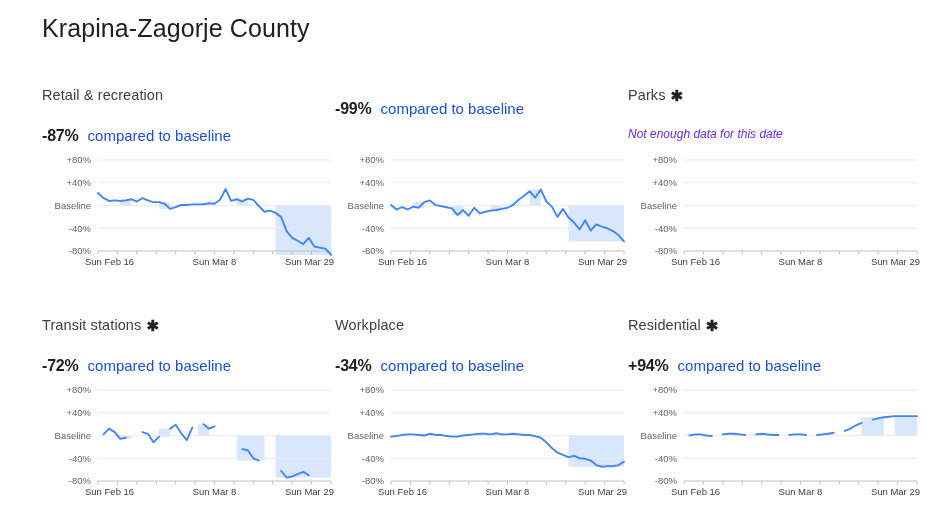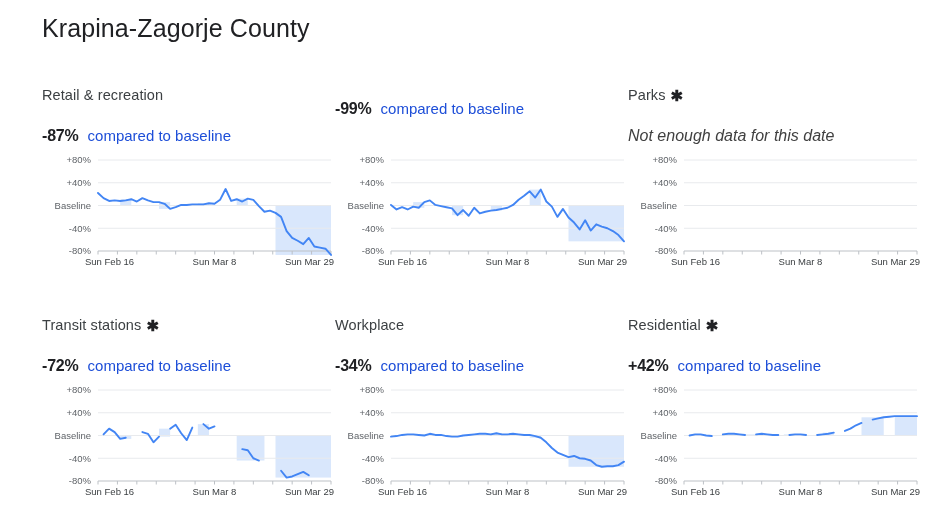--- a/index.html
+++ b/index.html
@@ -63,24 +63,24 @@
     white-space: nowrap;
     display: flex;
     align-items: baseline;
     gap: 9px;
   }
   .pct { font-weight: 700; font-size: 16px; letter-spacing: -0.2px; }
   .cmp { font-weight: 400; font-size: 15px; color: #1d4ed8; }
   .nodata {
     margin-top: 20px;
     height: 22px;
-    font-size: 16px;
+    font-size: 12px;
     font-style: italic;
     font-weight: 400;
-    color: #404040;
+    color: #6d28d9;
     white-space: nowrap;
     display: flex;
     align-items: baseline;
   }
 
   .chart-wrap {
     position: absolute;
     left: 4px; top: 72px;
     width: 293px; height: 125px;
   }
@@ -369,21 +369,21 @@
             </g>
           </svg>
         </div>
       </div>
       <div class="panel">
         <div class="panel-title">
           <span>Residential</span>
           <span class="asterisk">✱</span>
         </div>
         <div class="panel-value">
-          <span class="pct">+42%</span>
+          <span class="pct">+94%</span>
           <span class="cmp">compared to baseline</span>
         </div>
         <div class="chart-wrap">
           <svg width="293" height="125" viewBox="0 0 293 125">
             <g>
               <rect x="74.19" y="53.50" width="11.10" height="0.57" class="weekend"></rect>
               <rect x="113.02" y="52.36" width="11.10" height="1.14" class="weekend"></rect>
               <rect x="151.86" y="52.36" width="11.10" height="1.14" class="weekend"></rect>
               <rect x="190.69" y="50.66" width="11.10" height="2.84" class="weekend"></rect>
               <rect x="229.52" y="35.30" width="22.19" height="18.20" class="weekend"></rect>

